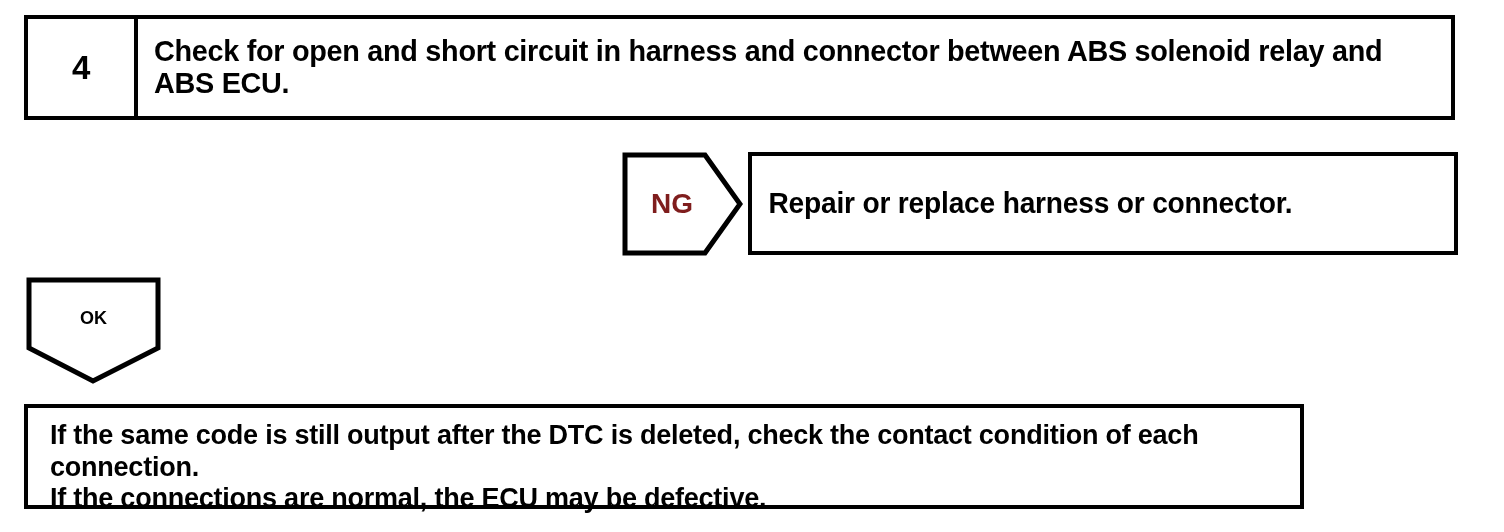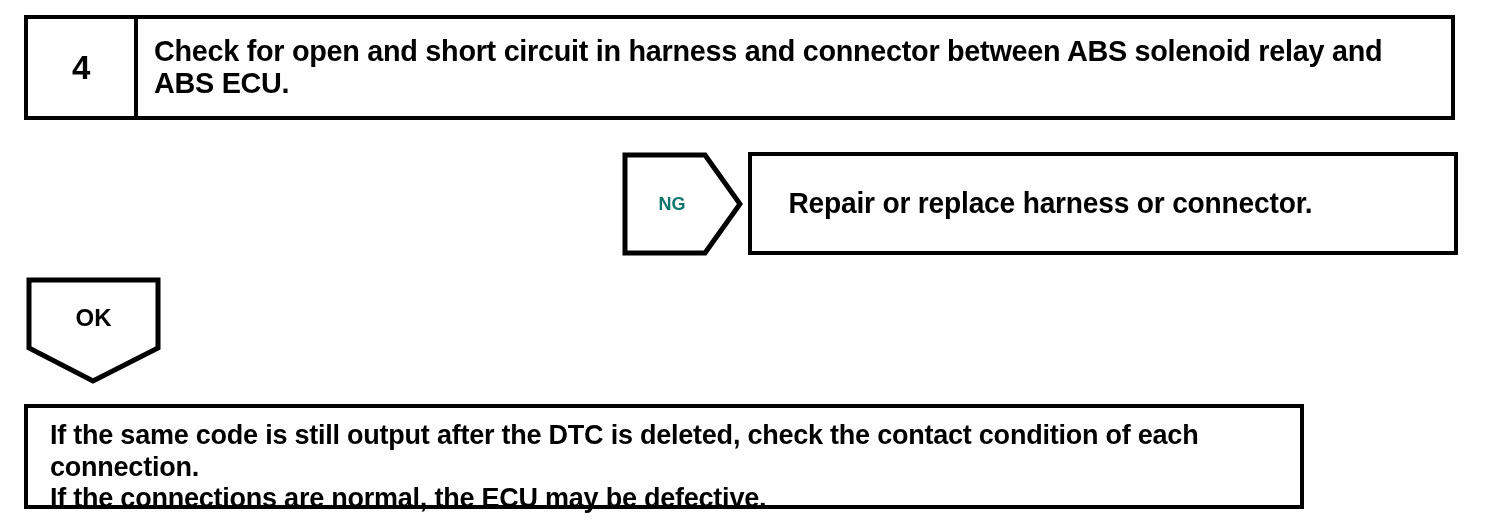--- a/index.html
+++ b/index.html
@@ -84,39 +84,38 @@
   }
   .ng-label {
     position: absolute;
     left: 0;
     top: 0;
     width: 100px;
     height: 104px;
     display: flex;
     align-items: center;
     justify-content: center;
-    font-size: 18px;
+    font-size: 28px;
     font-weight: bold;
     letter-spacing: 0px;
-    color: #0f766e;
+    color: #7f1d1d;
   }
 
   
   .repair-box {
     position: absolute;
     left: 748px;
     top: 152px;
     width: 710px;
     height: 103px;
     box-sizing: border-box;
     border: 4px solid #000000;
     background: #ffffff;
     display: flex;
     align-items: center;
-    padding-left: 20px;
   }
   .repair-text {
     padding-left: 17px;
     font-size: 29px;
     font-weight: bold;
     letter-spacing: -0.2px;
     color: #000000;
     transform: scaleX(0.97);
     transform-origin: left center;
   }
@@ -136,21 +135,21 @@
   }
   .ok-label {
     position: absolute;
     left: 0;
     top: 0;
     width: 135px;
     height: 82px;
     display: flex;
     align-items: center;
     justify-content: center;
-    font-size: 24px;
+    font-size: 18px;
     font-weight: bold;
     color: #000000;
   }
 
   
   .conclusion-box {
     position: absolute;
     left: 24px;
     top: 404px;
     width: 1280px;

